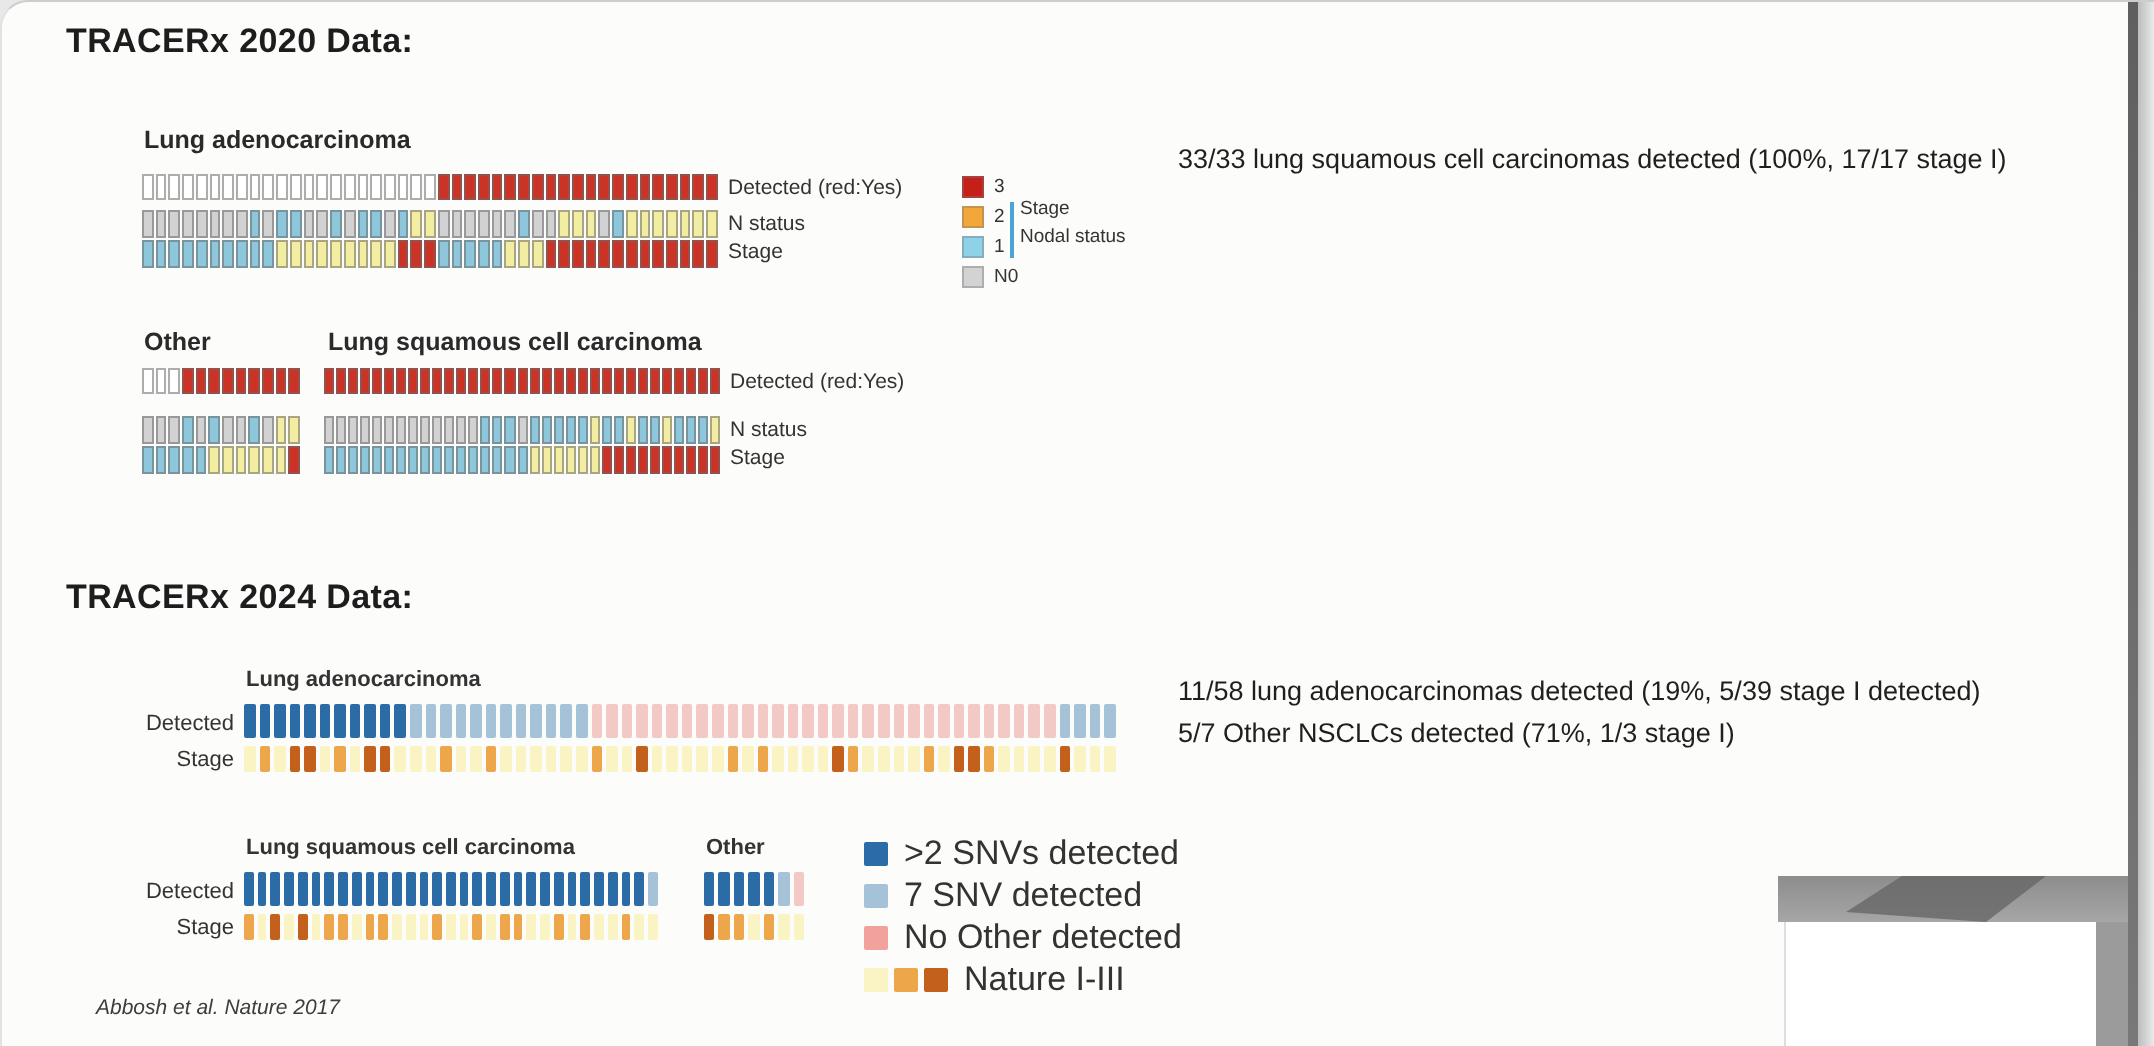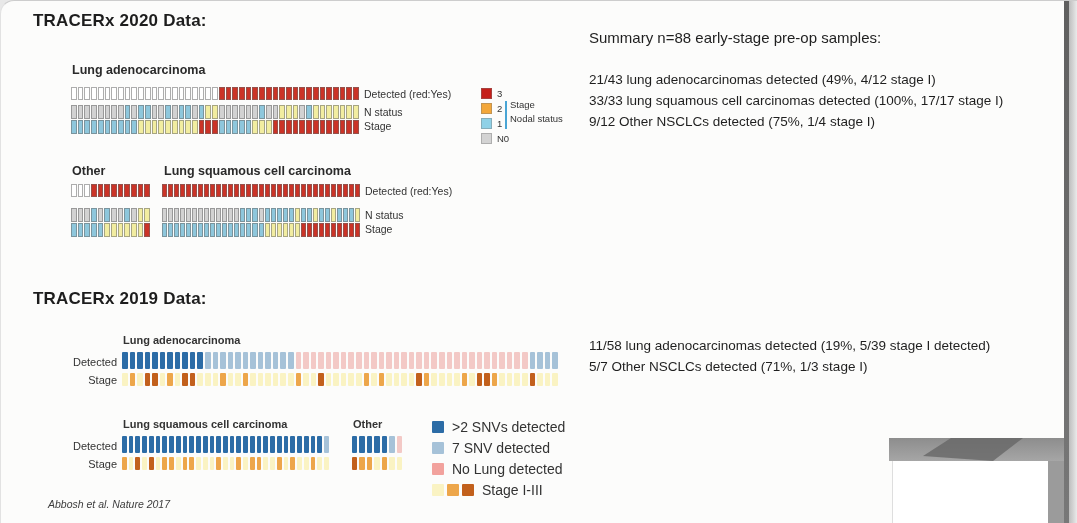--- a/index.html
+++ b/index.html
@@ -20,21 +20,21 @@
   .s17{gap:2px;}
   .s17 .c{flex:1;border-radius:1px;}
   .h13{height:13px}.h14{height:14px}.h17{height:17px}.h12{height:13px}
   .lg20-row{display:flex;align-items:center;height:15px;margin-bottom:0;}
   .lg20-sq{width:11px;height:11px;border:1px solid rgba(120,120,120,.4);box-sizing:border-box;}
   .lg20-code{font-size:9.5px;color:#333;margin-left:5px;}
   .lg20-bracket{width:2px;background:#49a5d5;}
   .lg20-grouplab{font-size:9.5px;color:#333;white-space:nowrap;}
   .lg17-row{display:flex;align-items:center;height:14px;margin-bottom:7px;}
   .lg17-sq{width:12px;height:12px;margin-right:3px;border-radius:1px;}
-  .lg17-label{font-size:14px;color:#333;margin-left:5px;white-space:nowrap;}
+  .lg17-label{font-size:17px;color:#333;margin-left:5px;white-space:nowrap;}
   .sum-title{font-size:15px;color:#1f1f1f;}
   .sum-line{font-size:13.5px;color:#1f1f1f;line-height:21px;white-space:nowrap;}
   .sum-note{font-size:13.5px;color:#1f1f1f;line-height:21.5px;width:462px;}
   .citation{font-size:10.5px;font-style:italic;color:#3d3d3d;}
   .edge-dark{left:1063px;top:0;width:5px;height:523px;background:linear-gradient(to bottom,#5f5f5f,#787878);}
   .edge-light{left:1068px;top:0;width:9px;height:523px;background:linear-gradient(to right,#bdbdbd,#f0f0f0);}
   .cam-bar{left:888px;top:437px;width:175px;height:23px;background:linear-gradient(to bottom,#8d8d8d,#a6a6a6);}
   .cam-blob{left:922px;top:437px;width:100px;height:23px;background:#676767;clip-path:polygon(28% 0,100% 0,70% 100%,0 78%);opacity:.8;}
   .cam-panel{left:891px;top:460px;width:156px;height:63px;background:#ffffff;border-left:1px solid #dedede;}
   .cam-strip{left:1047px;top:460px;width:16px;height:63px;background:#9b9b9b;}
@@ -359,28 +359,25 @@
       <span class="c" style="background: rgb(203, 51, 39);"></span>
       <span class="c" style="background: rgb(203, 51, 39);"></span>
       <span class="c" style="background: rgb(203, 51, 39);"></span>
       <span class="c" style="background: rgb(203, 51, 39);"></span>
     </div>
 
   <div class="abs rowlab" style="left:364px;top:184px;">Detected (red:Yes)</div>
   <div class="abs rowlab" style="left:364px;top:208px;">N status</div>
   <div class="abs rowlab" style="left:364px;top:222px;">Stage</div>
 
-  <div class="abs sum-title" style="left:588px;top:28px;">Summary n=88 early-stage pre-op samples:</div>
   <div class="abs" style="left:588px;top:68px;">
-    <div class="sum-line">21/43 lung adenocarcinomas detected (49%, 4/12 stage I)</div>
     <div class="sum-line">33/33 lung squamous cell carcinomas detected (100%, 17/17 stage I)</div>
-    <div class="sum-line">9/12 Other NSCLCs detected (75%, 1/4 stage I)</div>
   </div>
 
-  <div class="abs sec-title" style="left:32px;top:288px;">TRACERx 2019 Data:</div>
+  <div class="abs sec-title" style="left:32px;top:288px;">TRACERx 2024 Data:</div>
 
   <div class="abs map-title-sm" style="left:122px;top:333px;">Lung adenocarcinoma</div>
   <div class="abs rowlab17" style="left:4px;top:355px;">Detected</div>
   <div class="abs rowlab17" style="left:4px;top:373px;">Stage</div>
   <div class="abs strip s17 h17" style="left:121px;top:351px;width:436px;">
       <span class="c" style="background: rgb(44, 108, 166);"></span>
       <span class="c" style="background: rgb(44, 108, 166);"></span>
       <span class="c" style="background: rgb(44, 108, 166);"></span>
       <span class="c" style="background: rgb(44, 108, 166);"></span>
       <span class="c" style="background: rgb(44, 108, 166);"></span>
@@ -592,27 +589,27 @@
     <div class="lg17-row">
       <span class="lg17-sq" style="background: rgb(44, 108, 166);"></span>
       <span class="lg17-label">&gt;2 SNVs detected</span>
     </div>
     <div class="lg17-row">
       <span class="lg17-sq" style="background: rgb(166, 194, 216);"></span>
       <span class="lg17-label">7 SNV detected</span>
     </div>
     <div class="lg17-row">
       <span class="lg17-sq" style="background: rgb(242, 162, 157);"></span>
-      <span class="lg17-label">No Lung detected</span>
+      <span class="lg17-label">No Other detected</span>
     </div>
     <div class="lg17-row">
       <span class="lg17-sq" style="background: rgb(250, 243, 195);"></span>
       <span class="lg17-sq" style="background: rgb(237, 166, 74);"></span>
       <span class="lg17-sq" style="background: rgb(194, 96, 28);"></span>
-      <span class="lg17-label">Stage I-III</span>
+      <span class="lg17-label">Nature I-III</span>
     </div>
   </div>
 
   <div class="abs citation" style="left:47px;top:497px;">Abbosh et al. Nature 2017</div>
 
   <div class="abs" style="left:588px;top:334px;">
     <div class="sum-line">11/58 lung adenocarcinomas detected (19%, 5/39 stage I detected)</div>
     <div class="sum-line">5/7 Other NSCLCs detected (71%, 1/3 stage I)</div>
   </div>
 

